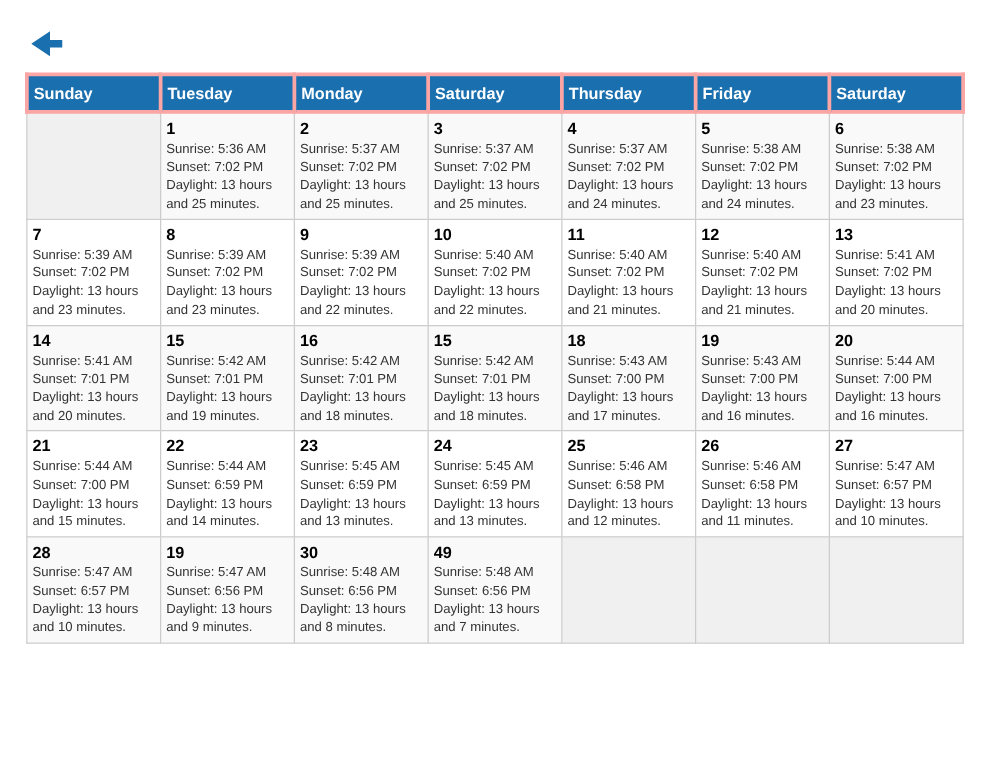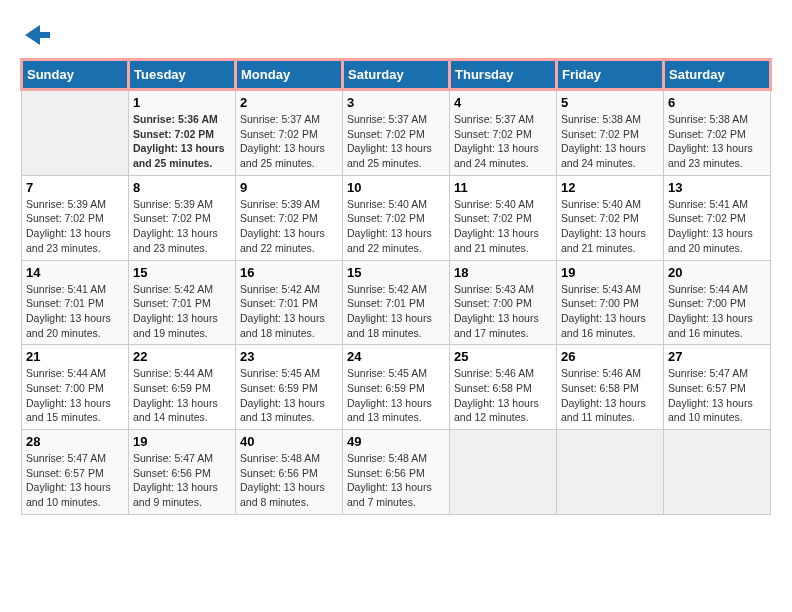--- a/index.html
+++ b/index.html
@@ -99,21 +99,21 @@
         <th>Thursday</th>
         <th>Friday</th>
         <th>Saturday</th>
       </tr>
   </thead>
   <tbody id="calendar-body">
   <tr>
         <td class="empty-cell"></td>
         <td>
           <div class="day-number">1</div>
-          <div class="day-info" style="white-space: pre-line; font-weight: bold;">Sunrise: 5:36 AM
+          <div class="day-info" style="white-space: pre-line;">Sunrise: 5:36 AM
 Sunset: 7:02 PM
 Daylight: 13 hours
 and 25 minutes.</div>
         </td>
         <td>
           <div class="day-number">2</div>
           <div class="day-info" style="white-space: pre-line;">Sunrise: 5:37 AM
 Sunset: 7:02 PM
 Daylight: 13 hours
 and 25 minutes.</div>
@@ -309,21 +309,21 @@
 and 10 minutes.</div>
         </td>
         <td>
           <div class="day-number">19</div>
           <div class="day-info" style="white-space: pre-line;">Sunrise: 5:47 AM
 Sunset: 6:56 PM
 Daylight: 13 hours
 and 9 minutes.</div>
         </td>
         <td>
-          <div class="day-number">40</div>
+          <div class="day-number">30</div>
           <div class="day-info" style="white-space: pre-line;">Sunrise: 5:48 AM
 Sunset: 6:56 PM
 Daylight: 13 hours
 and 8 minutes.</div>
         </td>
         <td>
           <div class="day-number">49</div>
           <div class="day-info" style="white-space: pre-line;">Sunrise: 5:48 AM
 Sunset: 6:56 PM
 Daylight: 13 hours

